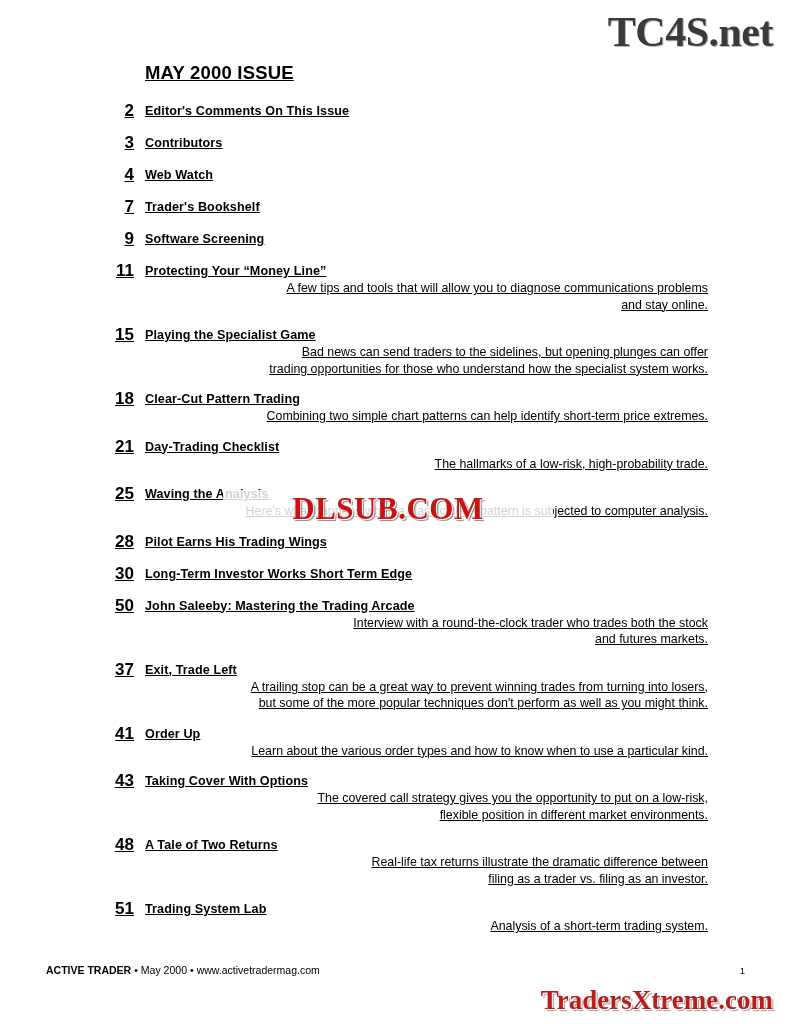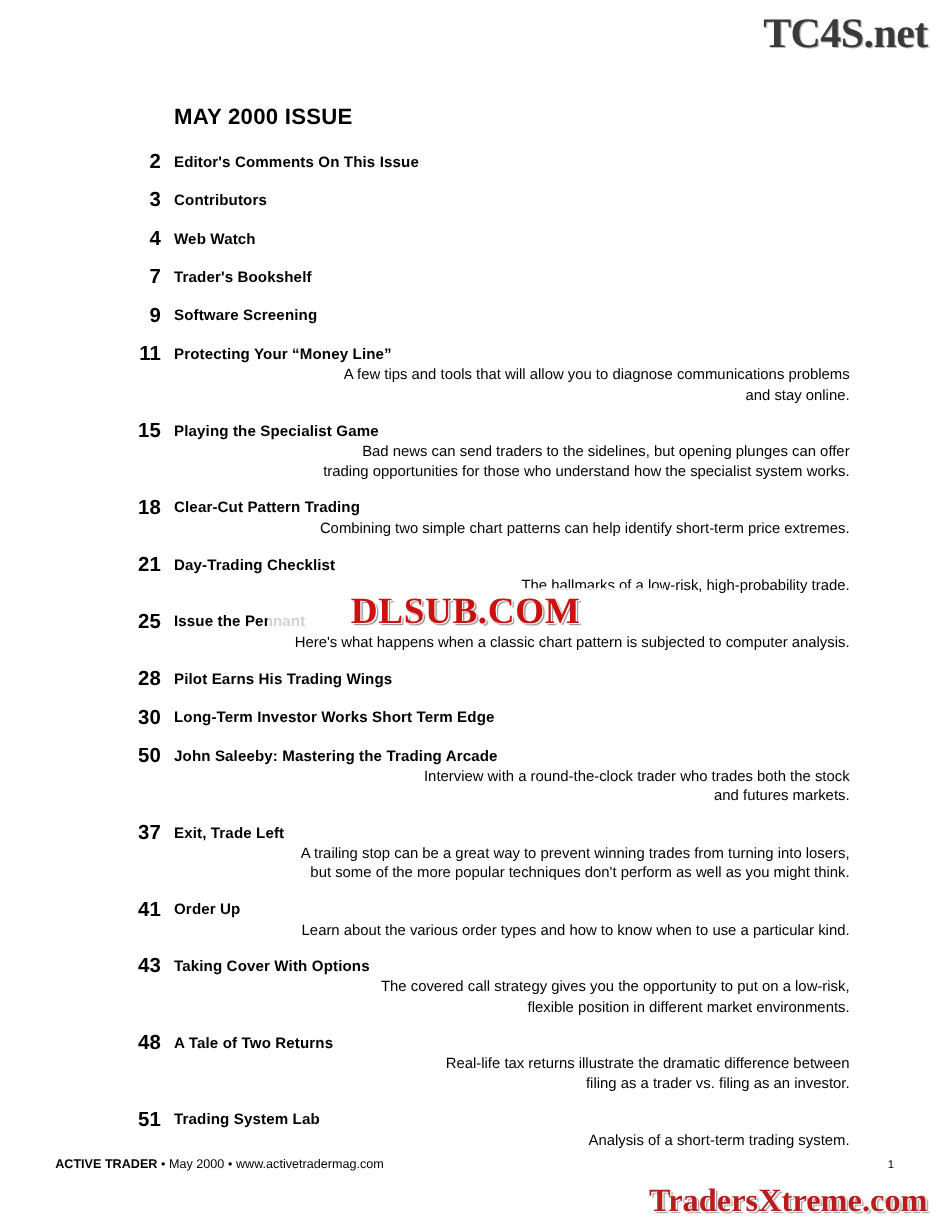--- a/index.html
+++ b/index.html
@@ -21,32 +21,33 @@
     background: #ffffff;
   }
 
   
   .watermark-top {
     position: absolute;
     top: 8px;
     right: 18px;
     font-family: "Liberation Serif", serif;
     font-weight: bold;
-    font-size: 35px;
+    font-size: 42px;
     color: #3a3a3a;
     letter-spacing: -0.5px;
     text-shadow: 1px 1px 0 #bbb;
   }
 
   
   .content {
     position: absolute;
     left: 88px;
-    top: 86px;
+    top: 62px;
     width: 620px;
+    text-decoration: underline;
   }
 
   .issue-title {
     font-size: 18.5px;
     font-weight: bold;
     margin: 0 0 18px 57px;
     letter-spacing: 0.2px;
   }
 
   .toc-row {
@@ -215,21 +216,21 @@
           <div class="toc-body">
             <div class="toc-title">Day-Trading Checklist</div>
             <div class="toc-desc">
               <div>The hallmarks of a low-risk, high-probability trade.</div>
             </div>
           </div>
         </div>
         <div class="toc-row">
           <div class="toc-page">25</div>
           <div class="toc-body">
-            <div class="toc-title">Issue the Pennant</div>
+            <div class="toc-title">Waving the Analysis</div>
             <div class="toc-desc">
               <div>Here's what happens when a classic chart pattern is subjected to computer analysis.</div>
             </div>
           </div>
         </div>
         <div class="toc-row compact">
           <div class="toc-page">28</div>
           <div class="toc-body">
             <div class="toc-title">Pilot Earns His Trading Wings</div>
           </div>

